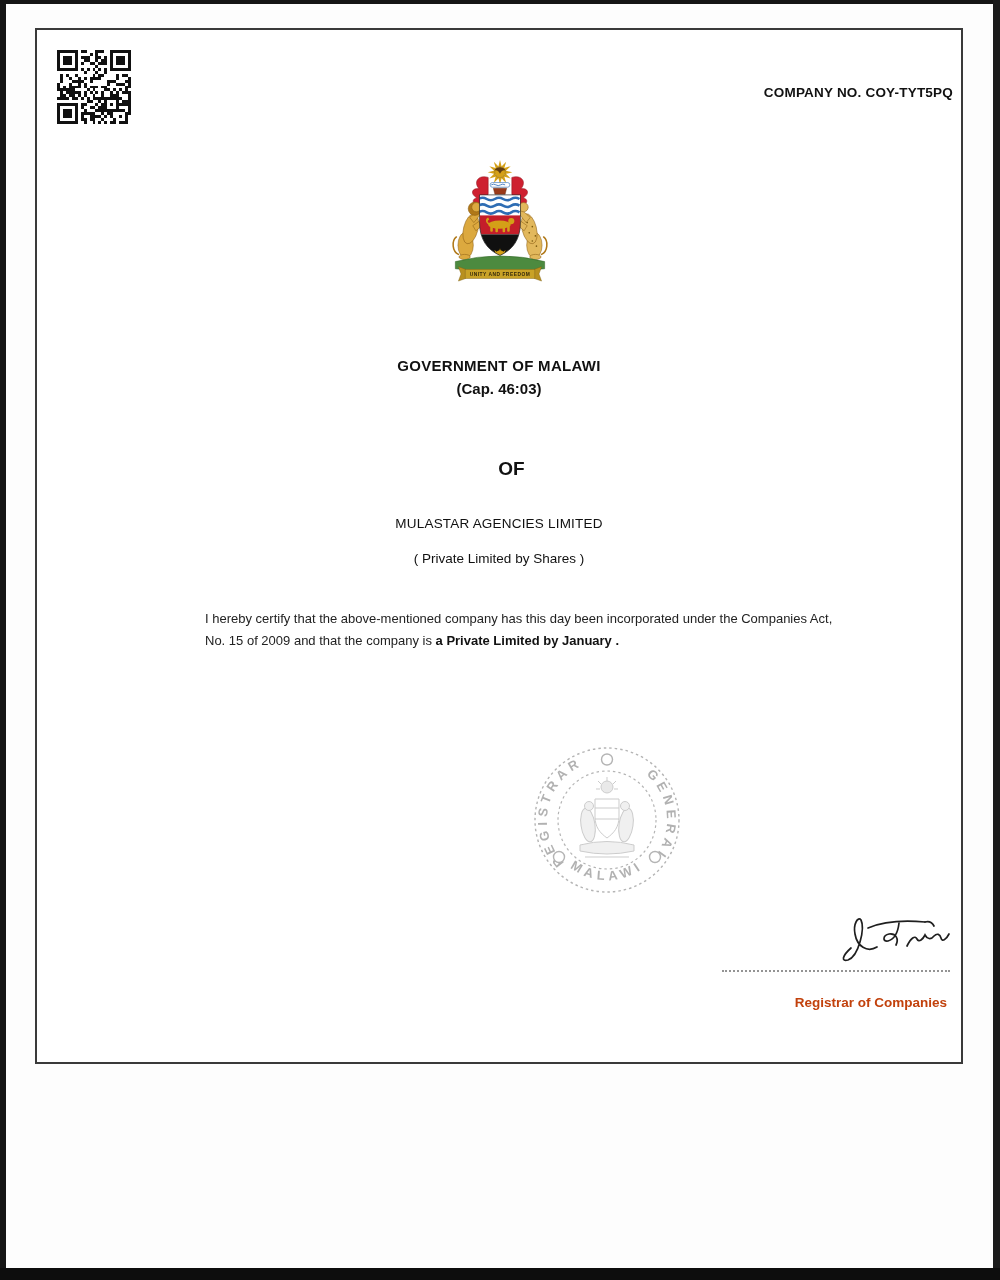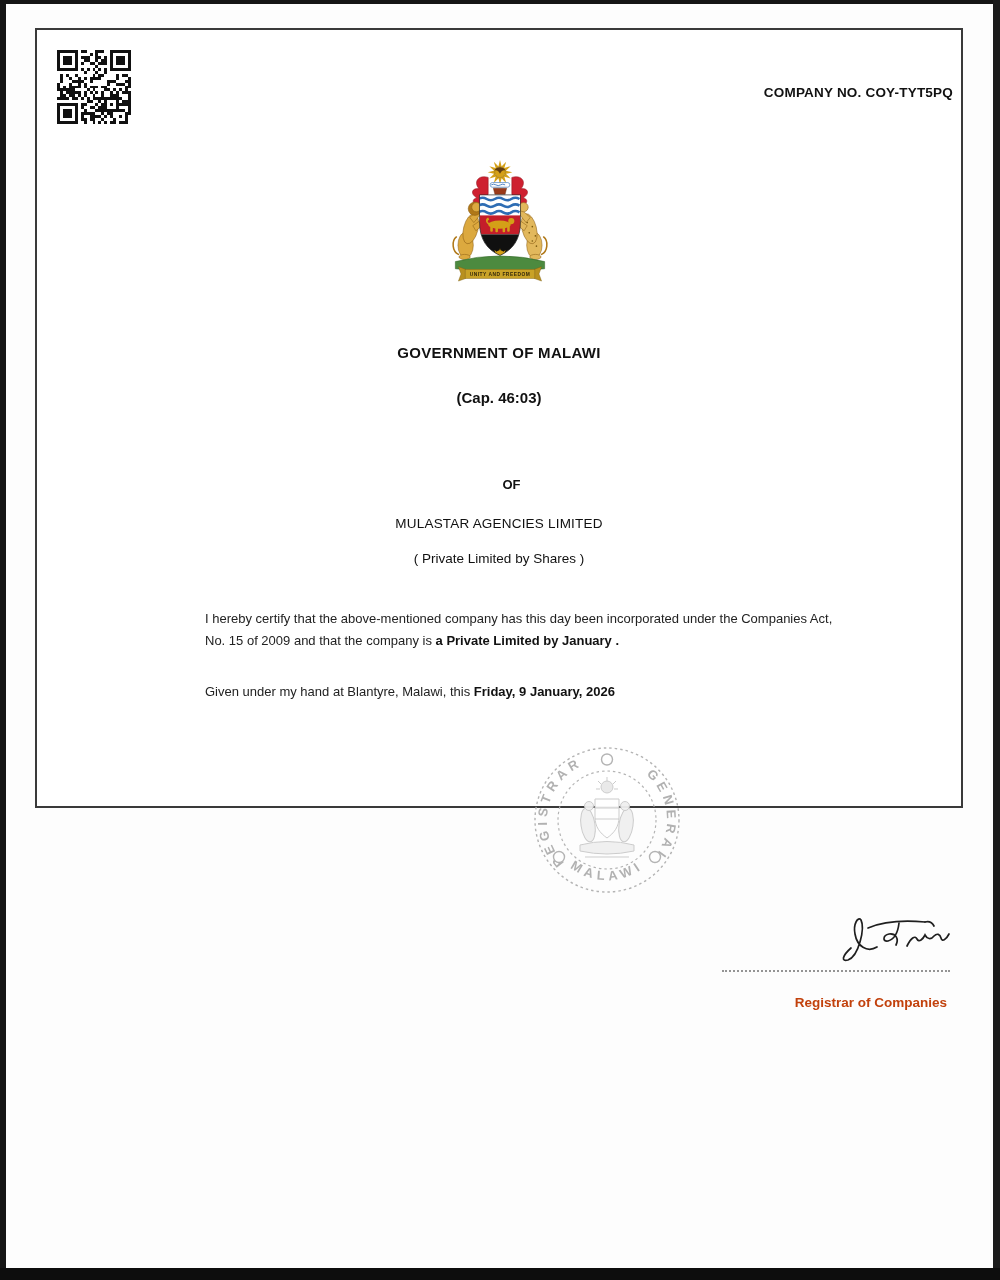--- a/index.html
+++ b/index.html
@@ -8,38 +8,38 @@
     font-family:"Liberation Sans","DejaVu Sans",sans-serif;color:#1b1b1b;
     overflow:hidden;
   }
   .edge{position:absolute;background:#151515;z-index:5;}
   .edge.top{left:0;top:0;width:1000px;height:4px;}
   .edge.left{left:0;top:0;width:6px;height:1280px;}
   .edge.right{left:993px;top:0;width:7px;height:1280px;background:#1b1b1b;}
   .edge.bottom{left:0;top:1268px;width:1000px;height:12px;background:#0d0d0d;}
 
   .page{
-    position:absolute;left:35px;top:28px;width:928px;height:780px;
+    position:absolute;left:35px;top:28px;width:928px;height:1036px;
     background:#ffffff;border:2px solid #3a3a3a;box-sizing:border-box;
   }
   .qr{position:absolute;left:20px;top:20px;width:74px;height:74px;}
   .qr svg{width:74px;height:74px;shape-rendering:crispEdges;fill:#111;}
 
   .company-no{
     position:absolute;top:55px;right:8px;font-size:13.5px;font-weight:bold;
     letter-spacing:.2px;color:#111;
   }
   .arms{position:absolute;left:404px;top:130px;width:118px;}
 
   .cline{position:absolute;left:0;right:0;text-align:center;color:#111;}
-  .gov{top:314px;font-size:15px;font-weight:bold;letter-spacing:.3px;}
+  .gov{top:327px;font-size:15px;font-weight:bold;letter-spacing:.3px;}
   .act{top:333px;font-size:15px;font-weight:bold;letter-spacing:.3px;}
-  .cap{top:350px;font-size:15px;font-weight:bold;margin-top:9px;}
+  .cap{top:350px;font-size:15px;font-weight:bold;}
   .cert-title{top:391px;font-size:21px;font-weight:bold;letter-spacing:.3px;}
-  .of{top:447px;font-size:13px;font-weight:bold;margin-left:25px;}
+  .of{top:428px;font-size:19px;font-weight:bold;margin-left:25px;}
   .cname{top:486px;font-size:13.5px;font-weight:normal;letter-spacing:.2px;}
   .ctype{top:521px;font-size:13.5px;font-weight:normal;}
 
   .para{
     position:absolute;left:168px;top:565px;width:660px;font-size:13px;
     line-height:22px;color:#222;
   }
   .given{
     position:absolute;left:168px;top:641px;width:660px;font-size:13px;color:#222;
   }
@@ -485,21 +485,20 @@
   </svg>
 
   <div class="cline gov">GOVERNMENT OF MALAWI</div>
   <div class="cline cap">(Cap. 46:03)</div>
   <div class="cline of">OF</div>
   <div class="cline cname">MULASTAR AGENCIES LIMITED</div>
   <div class="cline ctype">( Private Limited by Shares )</div>
 
   <p class="para"><span>I hereby certify that the above-mentioned company has this day been incorporated under the Companies Act,</span><br><span>No. 15 of 2009 and that the company is </span><strong>a Private Limited by January .</strong></p>
 
-  <p class="given"><span>Given under my hand at Blantyre, Malawi, this </span><strong>Friday, 9 January, 2026</strong></p>
 
   <svg class="seal" viewBox="0 0 150 150">
     <defs>
       <path id="sealTopArc" d="M 34,119 A 60,60 0 1 1 116,119"></path>
       <path id="sealBotArc" d="M 20.6,100.4 A 60,60 0 0 0 129.4,100.4"></path>
     </defs>
     <circle cx="75" cy="75" r="72" fill="none" stroke="#b0b0b0" stroke-width="1.4" stroke-dasharray="2.5,3"></circle>
     <circle cx="75" cy="75" r="49" fill="none" stroke="#b0b0b0" stroke-width="1.2" stroke-dasharray="2.5,3"></circle>
 
     <g stroke="#c9c9c9" fill="#f0f0f0" stroke-width="1">

